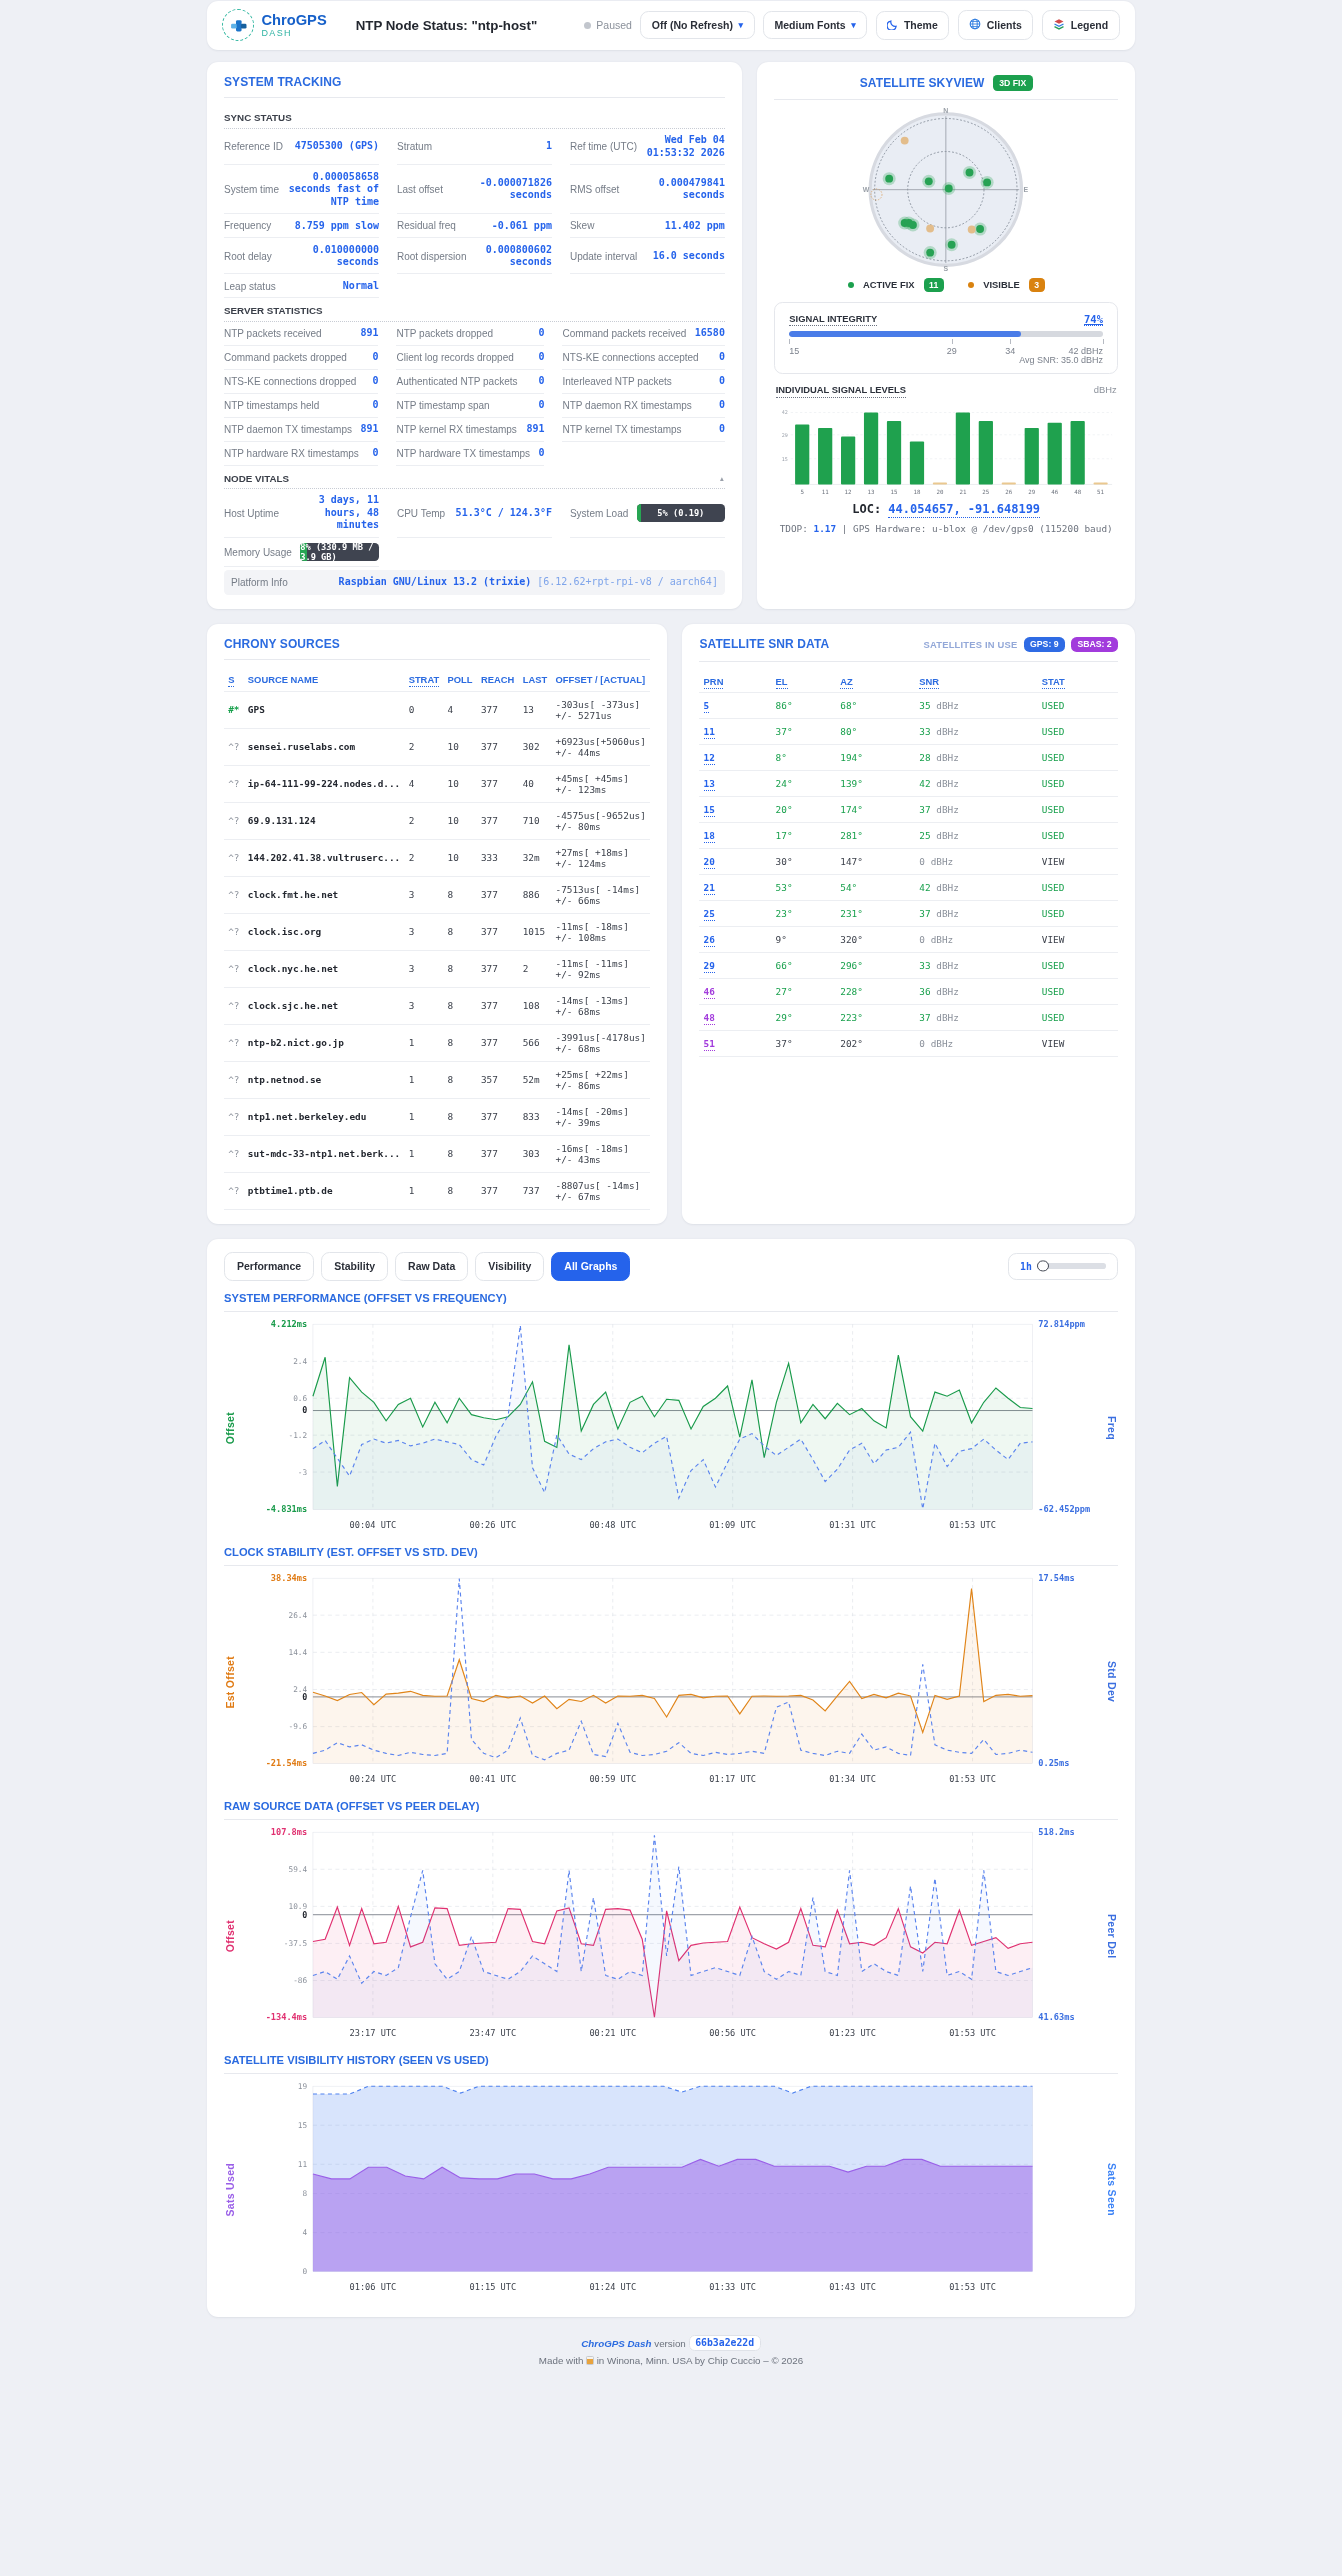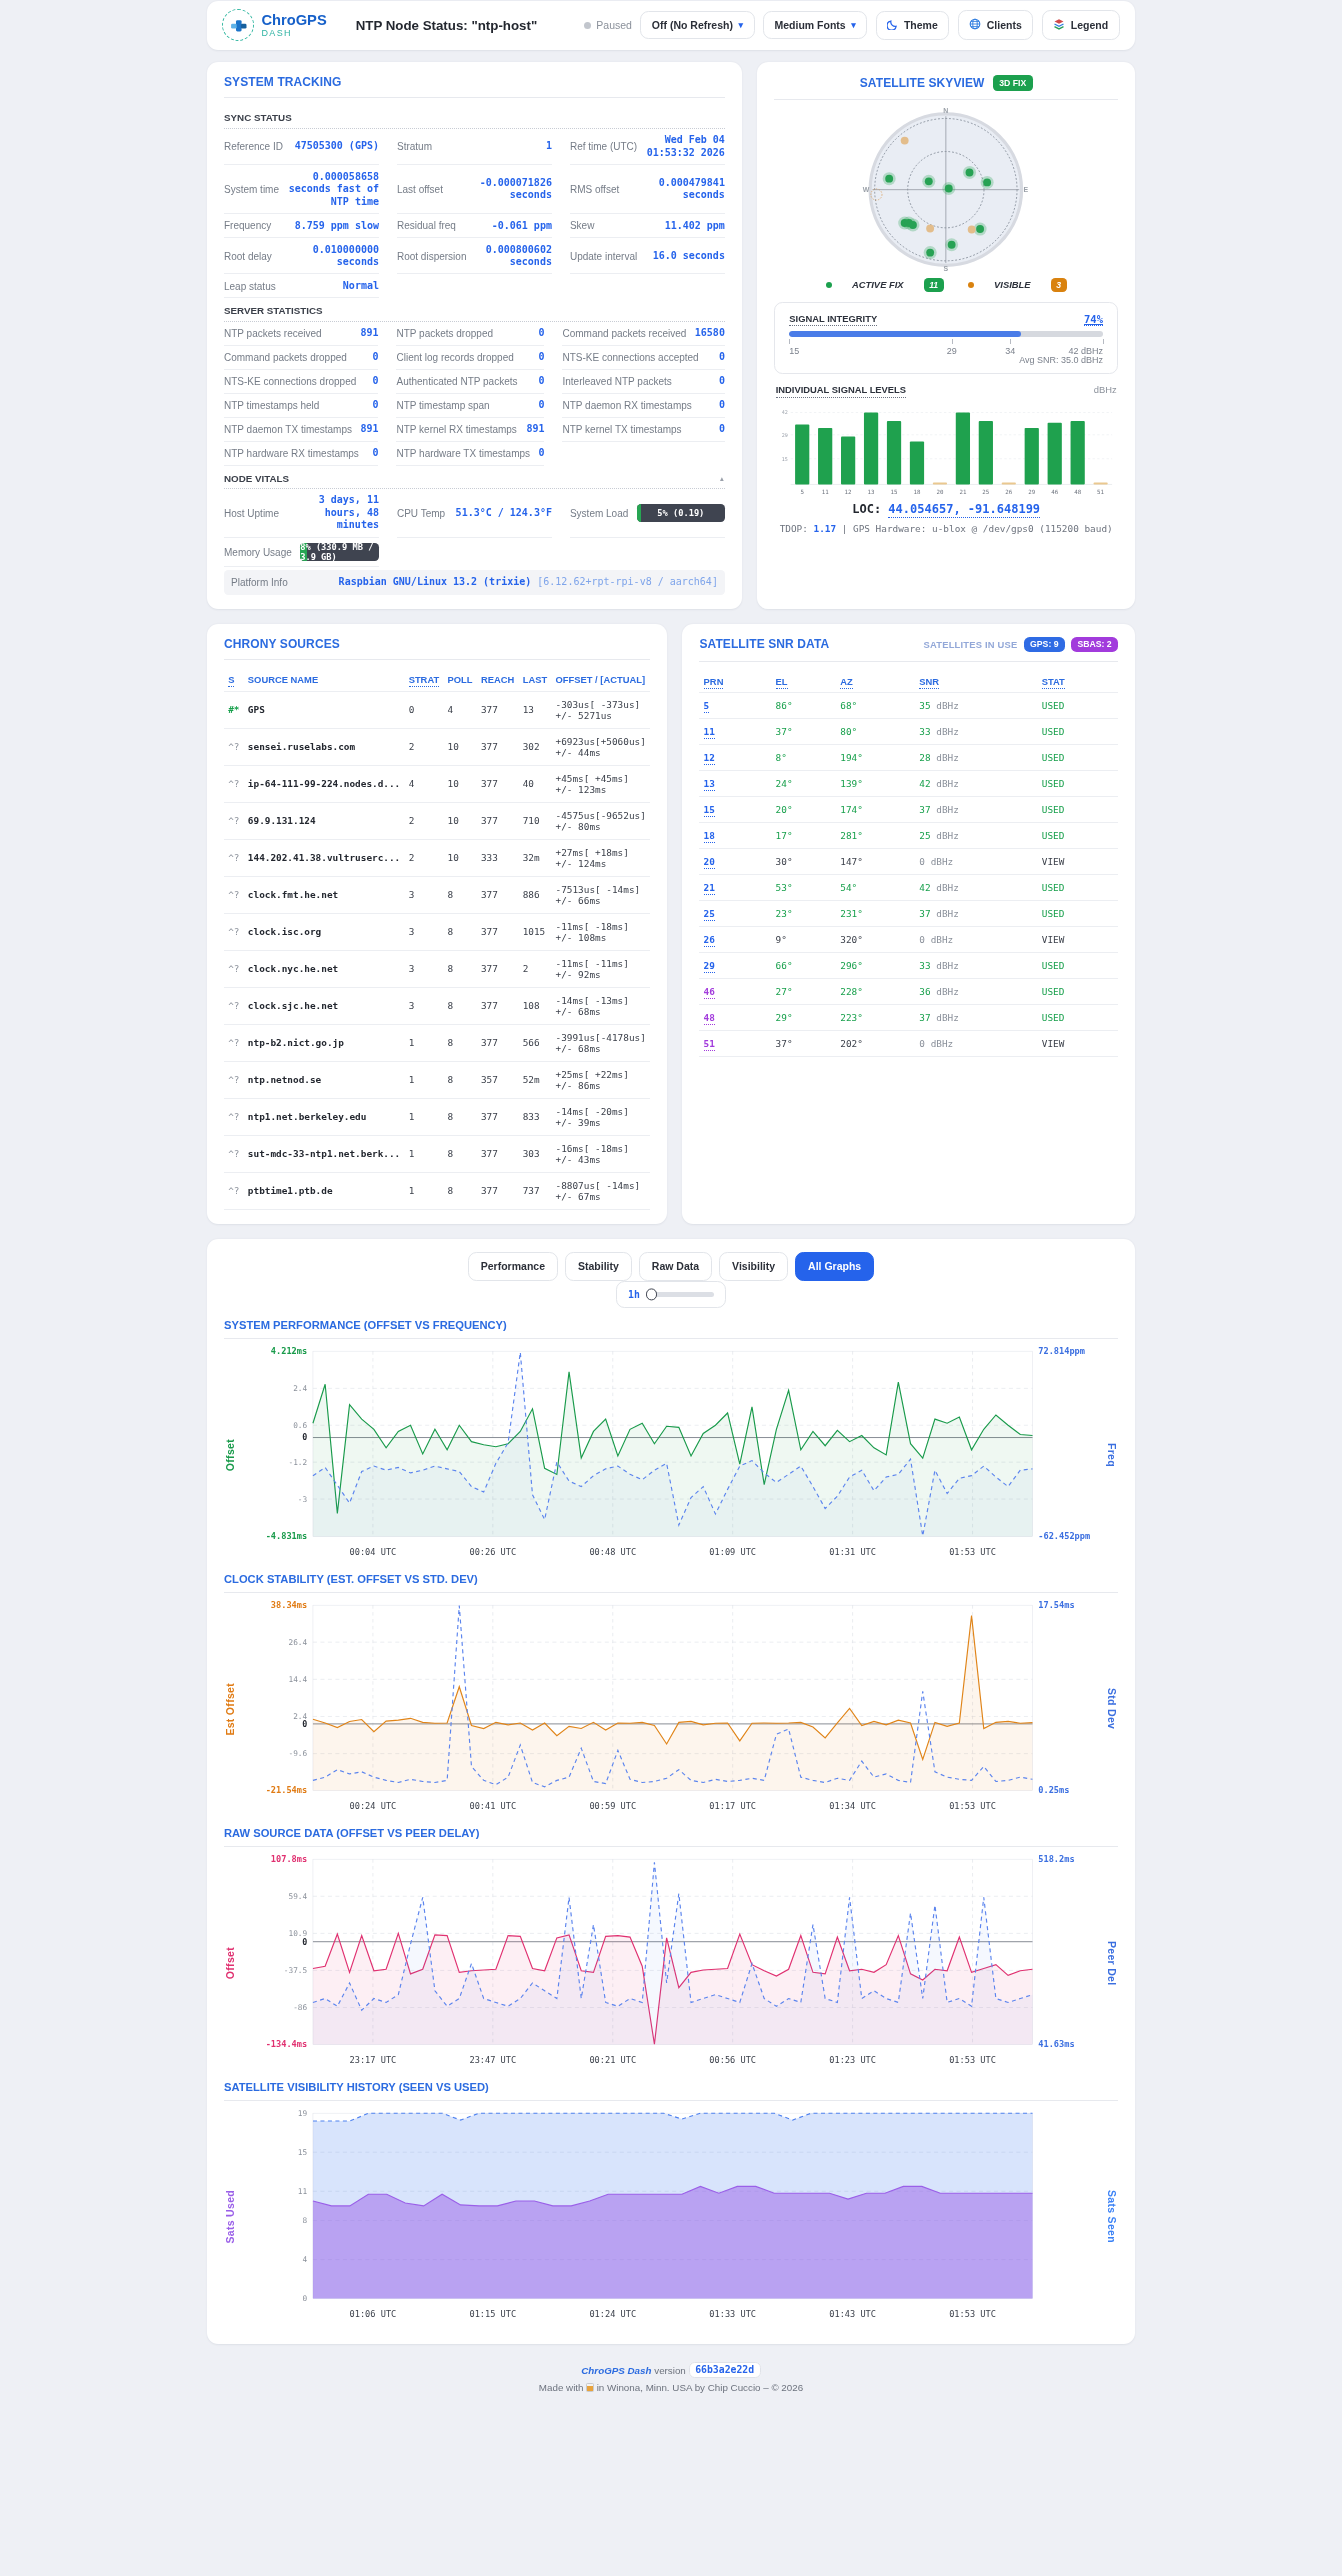--- a/index.html
+++ b/index.html
@@ -42,21 +42,21 @@
   .ptext { position: absolute; inset: 0; display: flex; align-items: center; justify-content: center; color: #fff;
     font-family: "DejaVu Sans Mono", monospace; font-weight: bold; font-size: 8.7px; }
 
   
   .sky-head { display: flex; align-items: center; justify-content: center; gap: 8.4px; }
   .badge { border-radius: 4.2px; padding: 2.8px 6.3px; font-size: 8.7px; font-weight: bold; color: #fff; }
   .badge.green { background: #1ca04e; }
   .badge.blue { background: #2f6be4; border-radius: 5.6px; }
   .badge.purple { background: #a23bdc; border-radius: 5.6px; }
   .sky-legend { display: flex; justify-content: center; gap: 24px; align-items: center; margin: 2.8px 0 9.8px; }
-  .sky-legend .item { display: flex; align-items: center; gap: 20px; font-size: 9.4px; font-weight: bold; color: #2c313b; font-style: italic; }
+  .sky-legend .item { display: flex; align-items: center; gap: 9px; font-size: 9.4px; font-weight: bold; color: #2c313b; }
   .ldot { width: 6.3px; height: 6.3px; border-radius: 50%; }
   .lcount { border-radius: 4.2px; color: #fff; font-weight: bold; font-size: 8.7px; padding: 2.1px 5.6px; }
 
   .integrity { border: 0.7px solid #e5e7ec; border-radius: 8.4px; padding: 9.8px 14px 8.4px; margin-bottom: 9.8px; }
   .integ-row { display: flex; justify-content: space-between; align-items: center; margin-bottom: 5px; }
   .h-dotted { font-size: 9.4px; font-weight: bold; color: #2c313b; border-bottom: 0.7px dotted #6b7280; padding-bottom: 1.4px; }
   .integ-pct { color: #2563eb; font-weight: bold; font-size: 10.5px; font-family: "DejaVu Sans Mono", monospace; border-bottom: 0.7px dotted #2563eb; text-decoration: underline; }
   .integ-bar { position: relative; height: 6.3px; border-radius: 3.5px; background: #d6d9df; overflow: hidden; }
   .integ-fill { position: absolute; left: 0; top: 0; bottom: 0; background: #4a7ce8; border-radius: 3.5px; }
   .integ-scale { position: relative; height: 24px; margin-top: 2.1px; color: #7b818c; font-size: 9px; }
@@ -85,21 +85,21 @@
   td .prn { color: #2563eb; font-weight: bold; border-bottom: 0.7px dotted #2563eb; padding-bottom: 0.7px; }
   td .prn.sbas { color: #a23bdc; border-bottom-color: #a23bdc; }
   td.gz { color: #18a04c; }
   td.dz { color: #3c414b; }
   td.stat-used { color: #18a04c; }
   .snr-unit { color: #8b919b; }
   .snr-val { color: #18a04c; }
   .snr-val.zero { color: #8b919b; }
 
   
-  .tabs-row { display: flex; justify-content: space-between; align-items: center; margin-bottom: 11.2px; flex-direction: column; }
+  .tabs-row { display: flex; justify-content: space-between; align-items: center; margin-bottom: 11.2px; }
   .tabs { display: flex; gap: 7px; }
   .tab { background: #fff; border: 0.7px solid #e2e5ea; border-radius: 8.4px; padding: 7.7px 12px; font-size: 10.5px; font-weight: bold;
     color: #2b2f38; cursor: pointer; font-family: inherit; }
   .tab.active { background: #2563eb; border-color: #2563eb; color: #fff; }
   .range-ctl { display: flex; align-items: center; gap: 7px; border: 0.7px solid #e2e5ea; border-radius: 8.4px; padding: 7px 11.2px; }
   .range-ctl .rv { color: #2563eb; font-weight: bold; font-family: "DejaVu Sans Mono", monospace; font-size: 9.8px; }
   .slider { position: relative; width: 67px; height: 5.6px; background: #dcdfe5; border-radius: 2.8px; cursor: pointer; }
   .knob { position: absolute; left: -1.4px; top: 50%; transform: translateY(-50%); width: 11.2px; height: 11.2px; border-radius: 50%;
     background: #fff; border: 1.7px solid #3f4450; }
   .gsec-title { color: #2b6be0; font-size: 11.2px; font-weight: bold; margin-top: 5.6px; }

